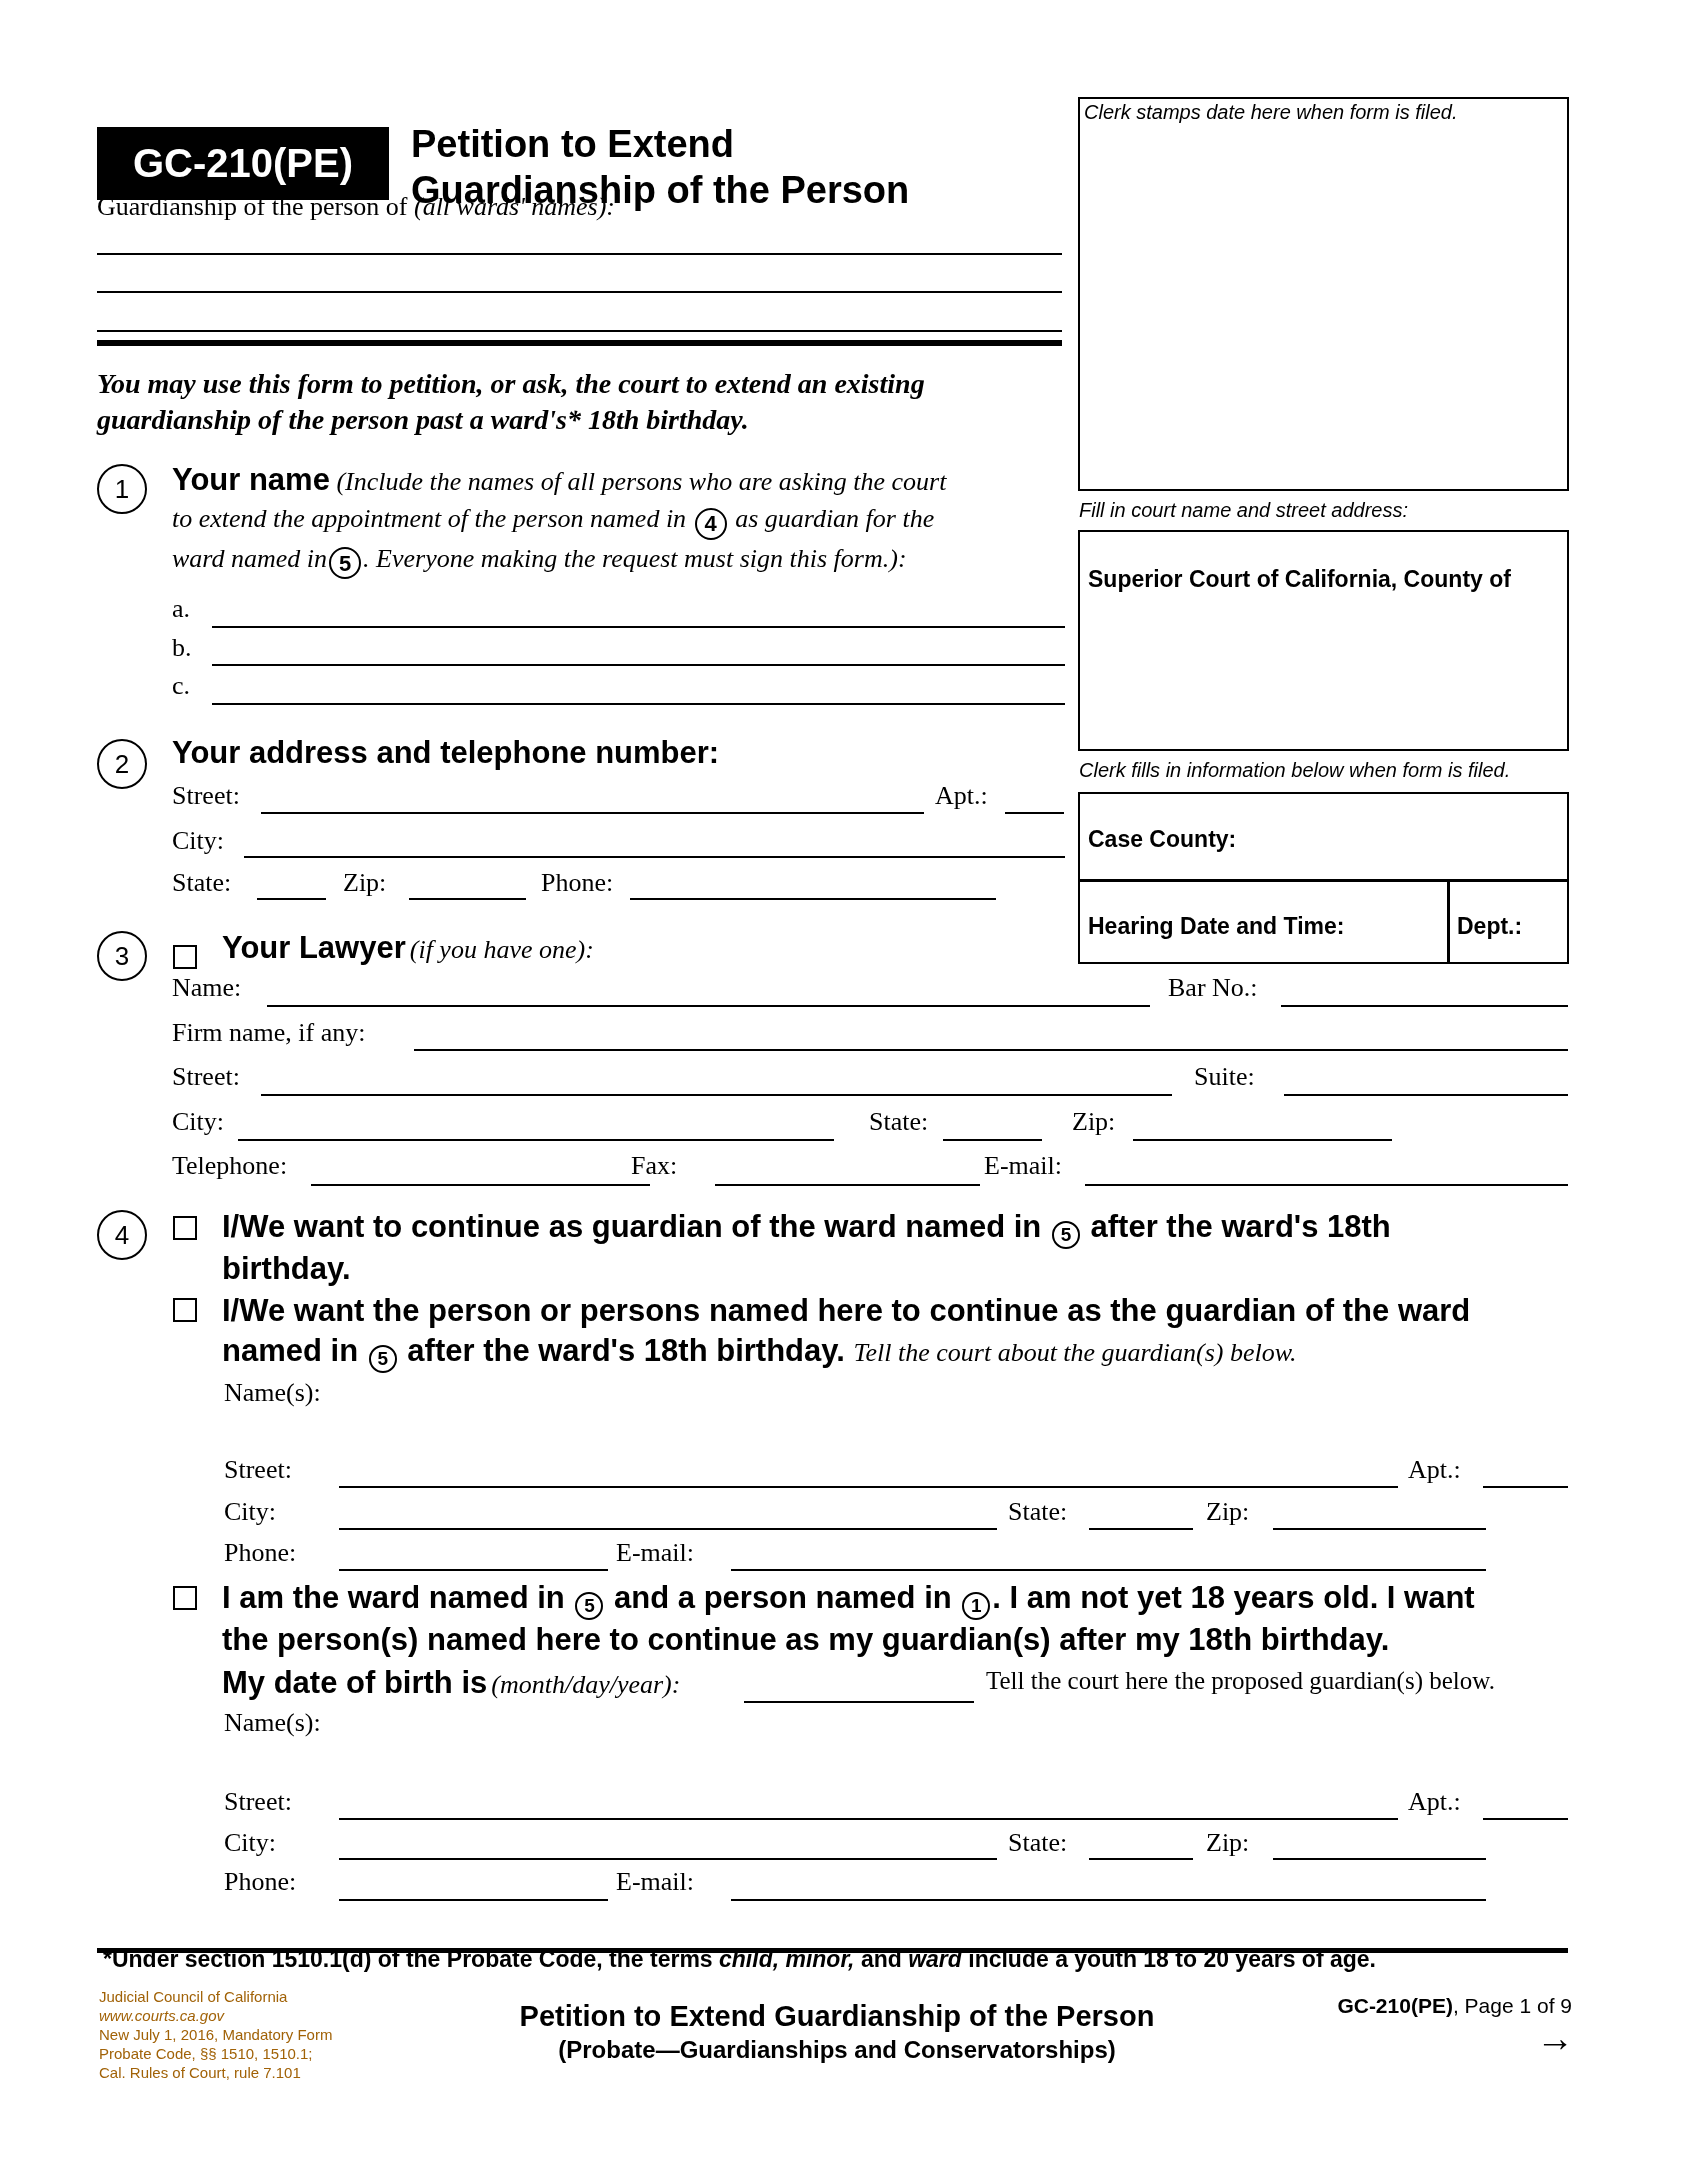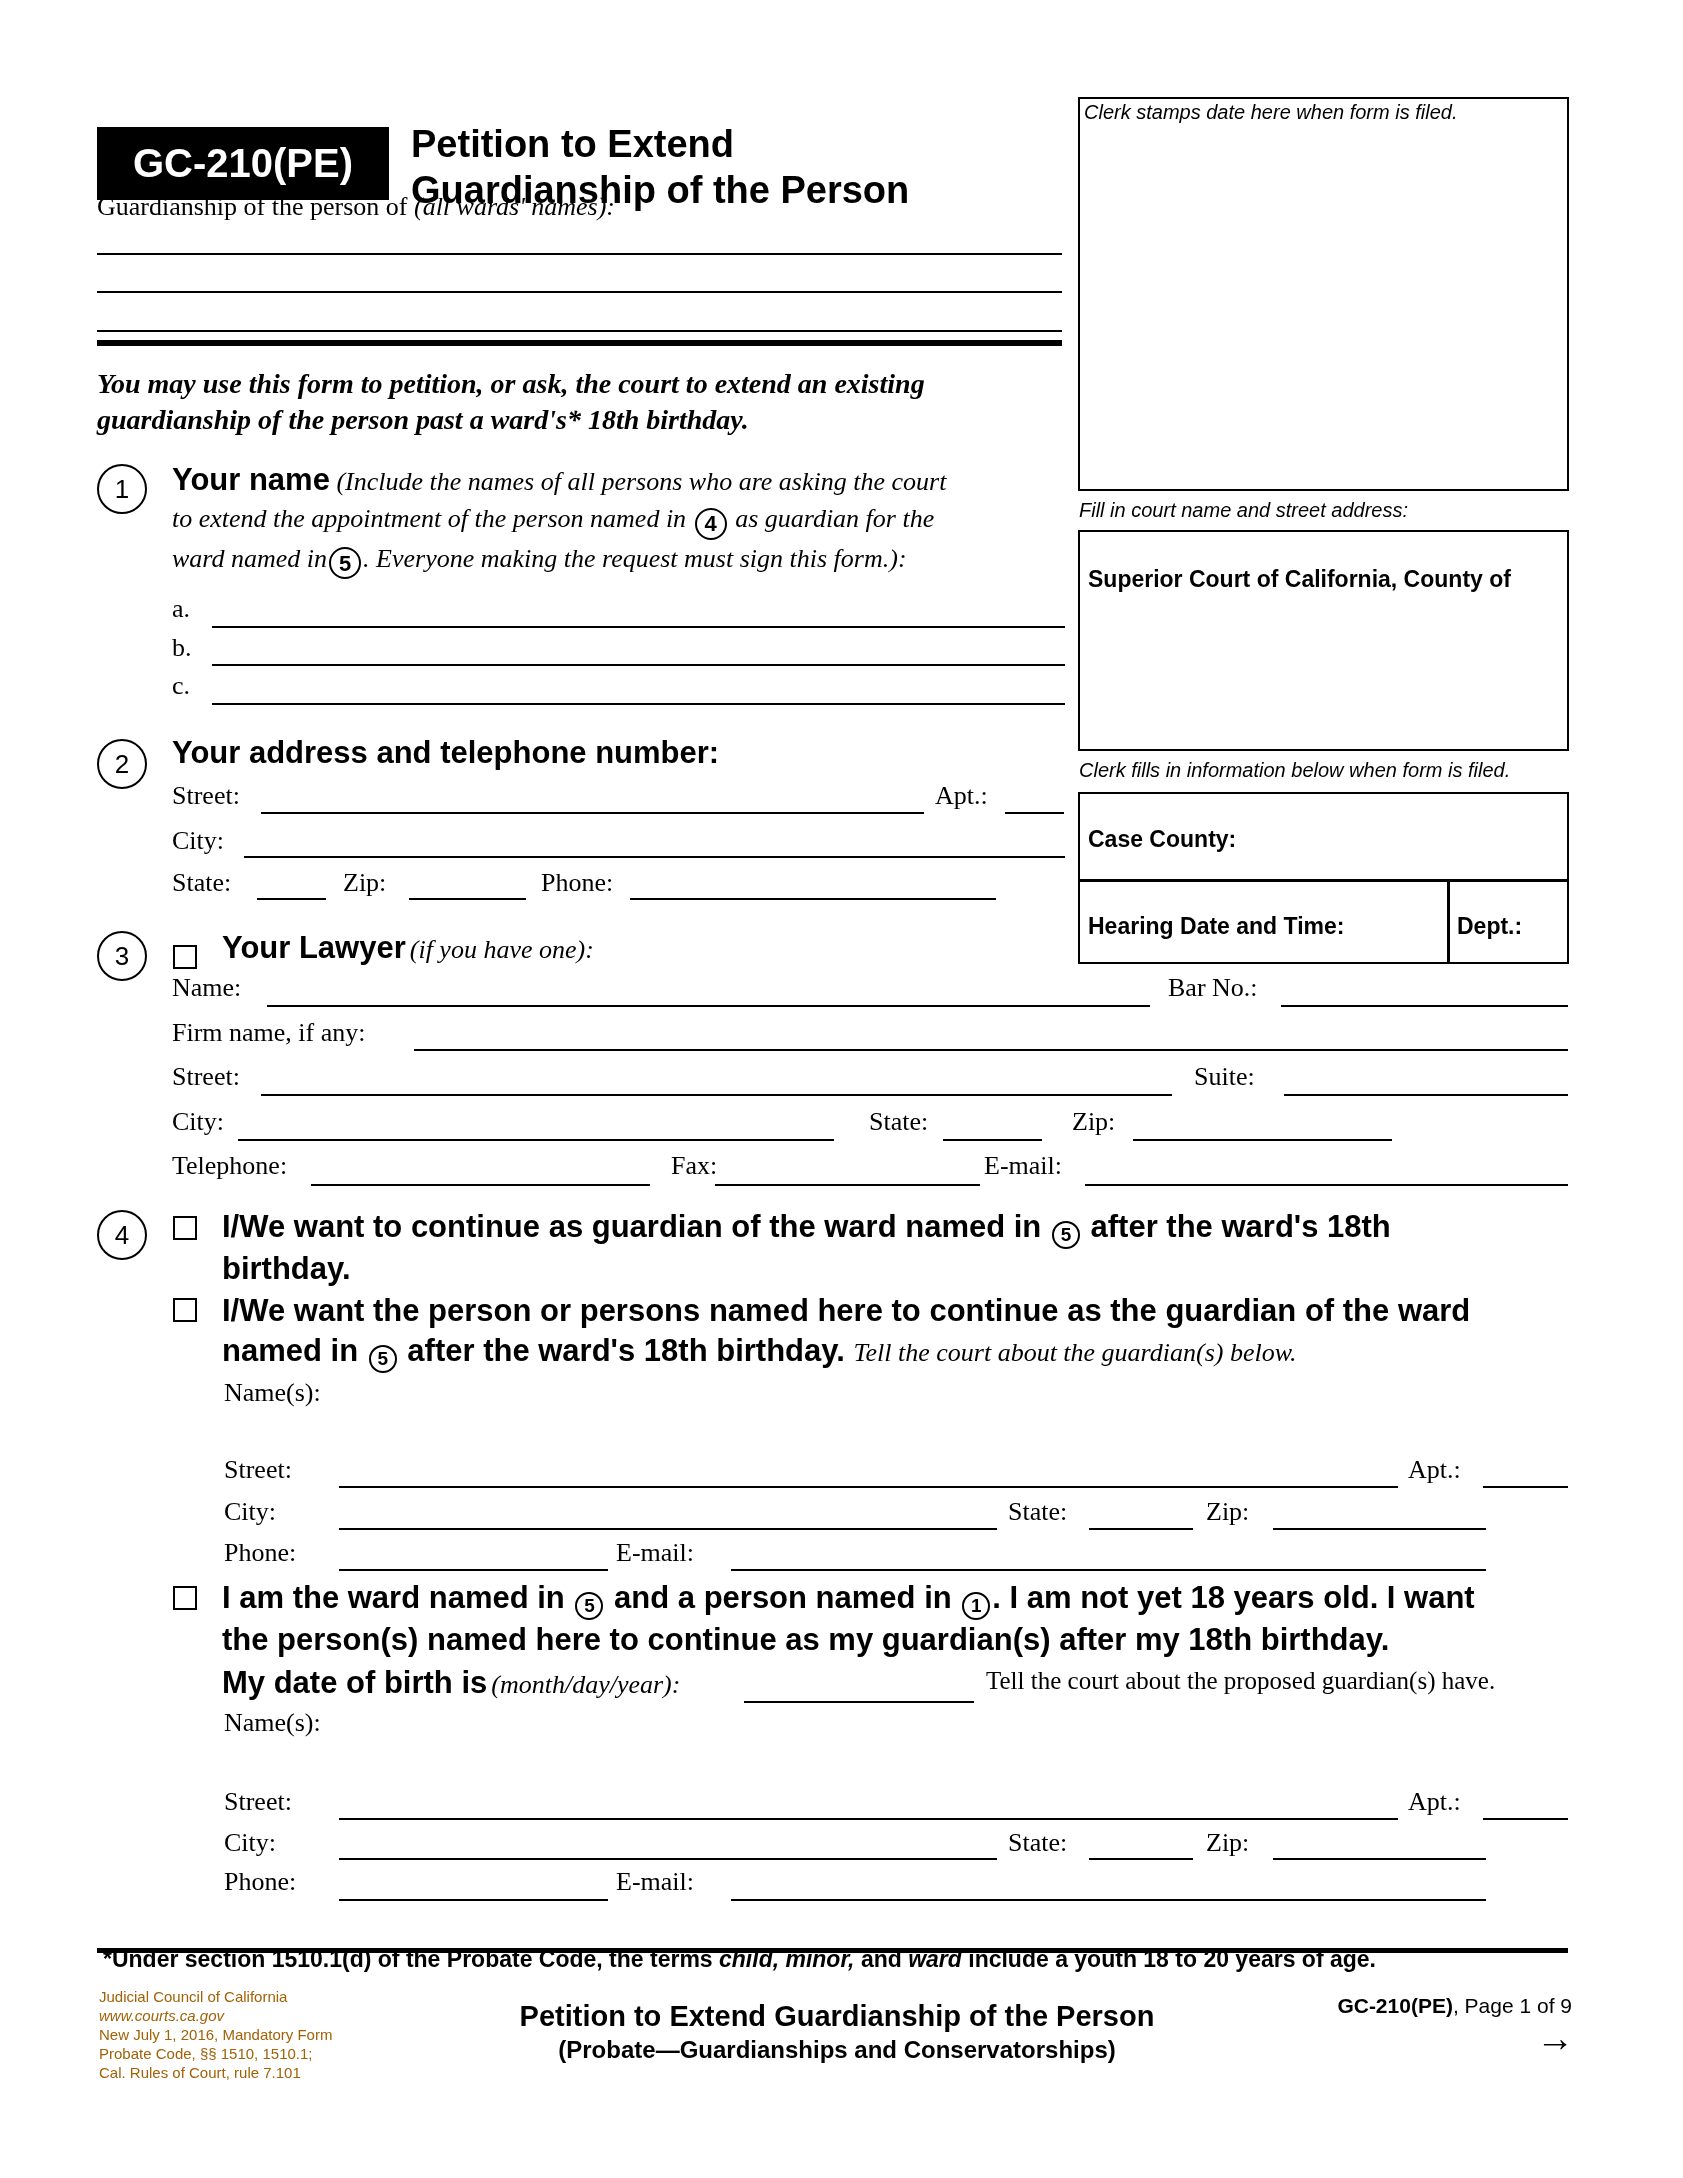--- a/index.html
+++ b/index.html
@@ -108,21 +108,21 @@
 <div class="lbl" style="left:1194px;top:1062px;">Suite:</div>
 <div class="line" style="left:1284px;top:1094px;width:284px;"></div>
 <div class="lbl" style="left:172px;top:1107px;">City:</div>
 <div class="line" style="left:238px;top:1139px;width:596px;"></div>
 <div class="lbl" style="left:869px;top:1107px;">State:</div>
 <div class="line" style="left:943px;top:1139px;width:99px;"></div>
 <div class="lbl" style="left:1072px;top:1107px;">Zip:</div>
 <div class="line" style="left:1133px;top:1139px;width:259px;"></div>
 <div class="lbl" style="left:172px;top:1151px;">Telephone:</div>
 <div class="line" style="left:311px;top:1184px;width:339px;"></div>
-<div class="lbl" style="left:671px;top:1151px;">Fax:</div>
+<div class="lbl" style="left:631px;top:1151px;">Fax:</div>
 <div class="line" style="left:715px;top:1184px;width:265px;"></div>
 <div class="lbl" style="left:984px;top:1151px;">E-mail:</div>
 <div class="line" style="left:1085px;top:1184px;width:483px;"></div>
 
 <div class="circ" style="left:97px;top:1210px;">4</div>
 <div class="chk" style="left:173px;top:1216px;"></div>
 <div class="q4" style="left:222px;top:1207px;">
   <div><span>I/We want to continue as guardian of the ward named in</span> <span class="mini sm">5</span> <span>after the ward's 18th</span></div>
   <div>birthday.</div>
 </div>
@@ -149,21 +149,21 @@
 
 <div class="chk" style="left:173px;top:1586px;"></div>
 <div class="q4" style="left:222px;top:1578px;">
   <div><span>I am the ward named in</span> <span class="mini sm">5</span> <span>and a person named in</span> <span class="mini sm">1</span><span>. I am not yet 18 years old. I want</span></div>
   <div>the person(s) named here to continue as my guardian(s) after my 18th birthday.</div>
 </div>
 <div class="abs" style="left:222px;top:1665px;white-space:nowrap;">
   <span class="sans b" style="font-size:31px;">My date of birth is</span> <span class="serif it" style="font-size:26px;">(month/day/year):</span>
 </div>
 <div class="line" style="left:744px;top:1701px;width:230px;"></div>
-<div class="lbl" style="left:986px;top:1667px;font-size:25px;">Tell the court about the proposed guardian(s) have.</div>
+<div class="lbl" style="left:986px;top:1667px;font-size:25px;">Tell the court here the proposed guardian(s) below.</div>
 <div class="lbl" style="left:224px;top:1708px;">Name(s):</div>
 <div class="lbl" style="left:224px;top:1787px;">Street:</div>
 <div class="line" style="left:339px;top:1818px;width:1059px;"></div>
 <div class="lbl" style="left:1408px;top:1787px;">Apt.:</div>
 <div class="line" style="left:1483px;top:1818px;width:85px;"></div>
 <div class="lbl" style="left:224px;top:1828px;">City:</div>
 <div class="line" style="left:339px;top:1858px;width:658px;"></div>
 <div class="lbl" style="left:1008px;top:1828px;">State:</div>
 <div class="line" style="left:1089px;top:1858px;width:104px;"></div>
 <div class="lbl" style="left:1206px;top:1828px;">Zip:</div>

